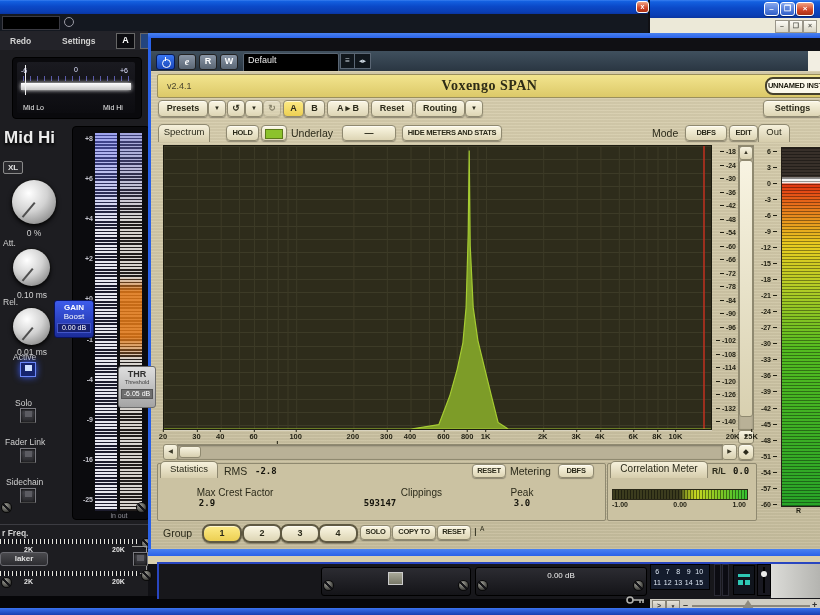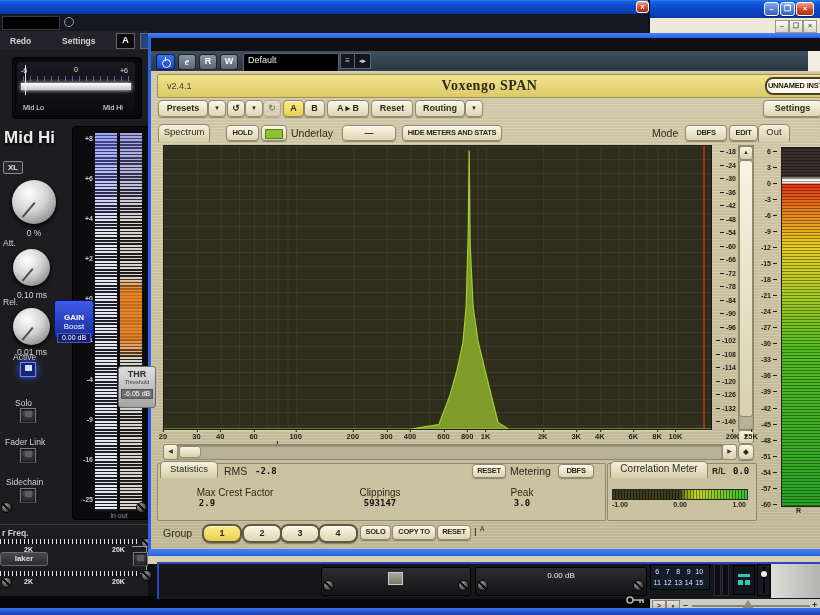--- a/index.html
+++ b/index.html
@@ -169,21 +169,21 @@
         <span class="lmt">-9</span>
         <span class="lmt">-16</span>
         <span class="lmt">-25</span>
       </div>
     <div class="abs meter-stripe-l" style="left:22px;top:6px;width:22px;height:378px"></div>
     <div class="abs meter-stripe-r" style="left:47px;top:6px;width:22px;height:378px"></div>
     <span class="abs f7" style="left:20px;top:385px;width:52px;text-align:center;color:#8e8e96">in out</span>
   </div>
 
   <div class="abs" style="left:54px;top:300px;width:38px;height:36px;background:linear-gradient(#3e5cec,#1b2c98);border:1px solid #0a1460;border-radius:3px;text-align:center;z-index:5">
-    <div class="f8" style="color:#fff;font-weight:bold;margin-top:12px">GAIN</div>
+    <div class="f8" style="color:#fff;font-weight:bold;margin-top:2px">GAIN</div>
     <div class="f8" style="color:#fff">Boost</div>
     <div class="f7" style="color:#fff;background:#16206e;margin:2px 2px 0;border:1px solid #4456c8">0.00 dB</div>
   </div>
   <div class="abs" style="left:118px;top:366px;width:36px;height:40px;background:linear-gradient(#dedede,#a4a4a4);border:1px solid #6c6c6c;border-radius:3px;text-align:center;z-index:5">
     <div style="color:#2e2e2e;font:bold 9px/10px 'Liberation Sans',sans-serif;margin-top:2px">THR</div>
     <div style="color:#3c3c3c;font:5.5px/7px 'Liberation Sans',sans-serif">Threshold</div>
     <div class="f7" style="color:#fff;background:#6e6e6e;margin:3px 2px 0;border:1px solid #555">-6.05 dB</div>
   </div>
 
   <div class="abs" style="left:0;top:524px;width:148px;height:14px;border-top:1px solid #3c3c42">
@@ -356,21 +356,21 @@
 
   <div class="abs" style="left:157px;top:463px;width:447px;height:56px;background:#cbc2a2;border:1px solid #8f8970;border-radius:2px"></div>
   <span class="abs tab" style="left:160px;top:461px;width:56px;height:16px">Statistics</span>
   <span class="abs" style="left:224px;top:466px;color:#2b2a1a;font:10.5px/11px 'Liberation Sans',sans-serif">RMS</span>
   <span class="abs lcd" style="left:255px;top:466px;font-size:9px">-2.8</span>
   <span class="abs cream cond" style="left:472px;top:464px;width:32px;height:12px;line-height:11px">RESET</span>
   <span class="abs" style="left:510px;top:466px;color:#2b2a1a;font:10.5px/11px 'Liberation Sans',sans-serif">Metering</span>
   <span class="abs cream cond" style="left:558px;top:464px;width:34px;height:12px;line-height:11px">DBFS</span>
   <span class="abs" style="left:162px;top:487px;width:146px;text-align:center;color:#2b2a1a;font:10px/11px 'Liberation Sans',sans-serif">Max Crest Factor</span>
   <span class="abs lcd" style="left:162px;top:498px;width:90px;text-align:center;font-size:9px">2.9</span>
-  <span class="abs" style="left:330px;top:487px;width:100px;text-align:center;color:#2b2a1a;font:10px/11px 'Liberation Sans',sans-serif">Clippings</span>
+  <span class="abs" style="left:342px;top:487px;width:100px;text-align:right;color:#2b2a1a;font:10px/11px 'Liberation Sans',sans-serif">Clippings</span>
   <span class="abs lcd" style="left:330px;top:498px;width:100px;text-align:center;font-size:9px">593147</span>
   <span class="abs" style="left:480px;top:487px;width:84px;text-align:center;color:#2b2a1a;font:10px/11px 'Liberation Sans',sans-serif">Peak</span>
   <span class="abs lcd" style="left:480px;top:498px;width:84px;text-align:center;font-size:9px">3.0</span>
 
   <div class="abs" style="left:607px;top:463px;width:148px;height:56px;background:#cbc2a2;border:1px solid #8f8970;border-radius:2px"></div>
   <span class="abs tab" style="left:610px;top:461px;width:96px;height:16px;font-size:10px">Correlation Meter</span>
   <span class="abs" style="left:712px;top:466px;color:#2b2a1a;font:bold 8.5px/10px 'Liberation Sans',sans-serif">R/L</span>
   <span class="abs lcd" style="left:733px;top:466px;font-size:9px">0.0</span>
   <div class="abs corrbar" style="left:612px;top:489px;width:134px;height:9px"></div>
   <div class="abs" style="left:612px;top:501px;width:134px;display:flex;justify-content:space-between">

